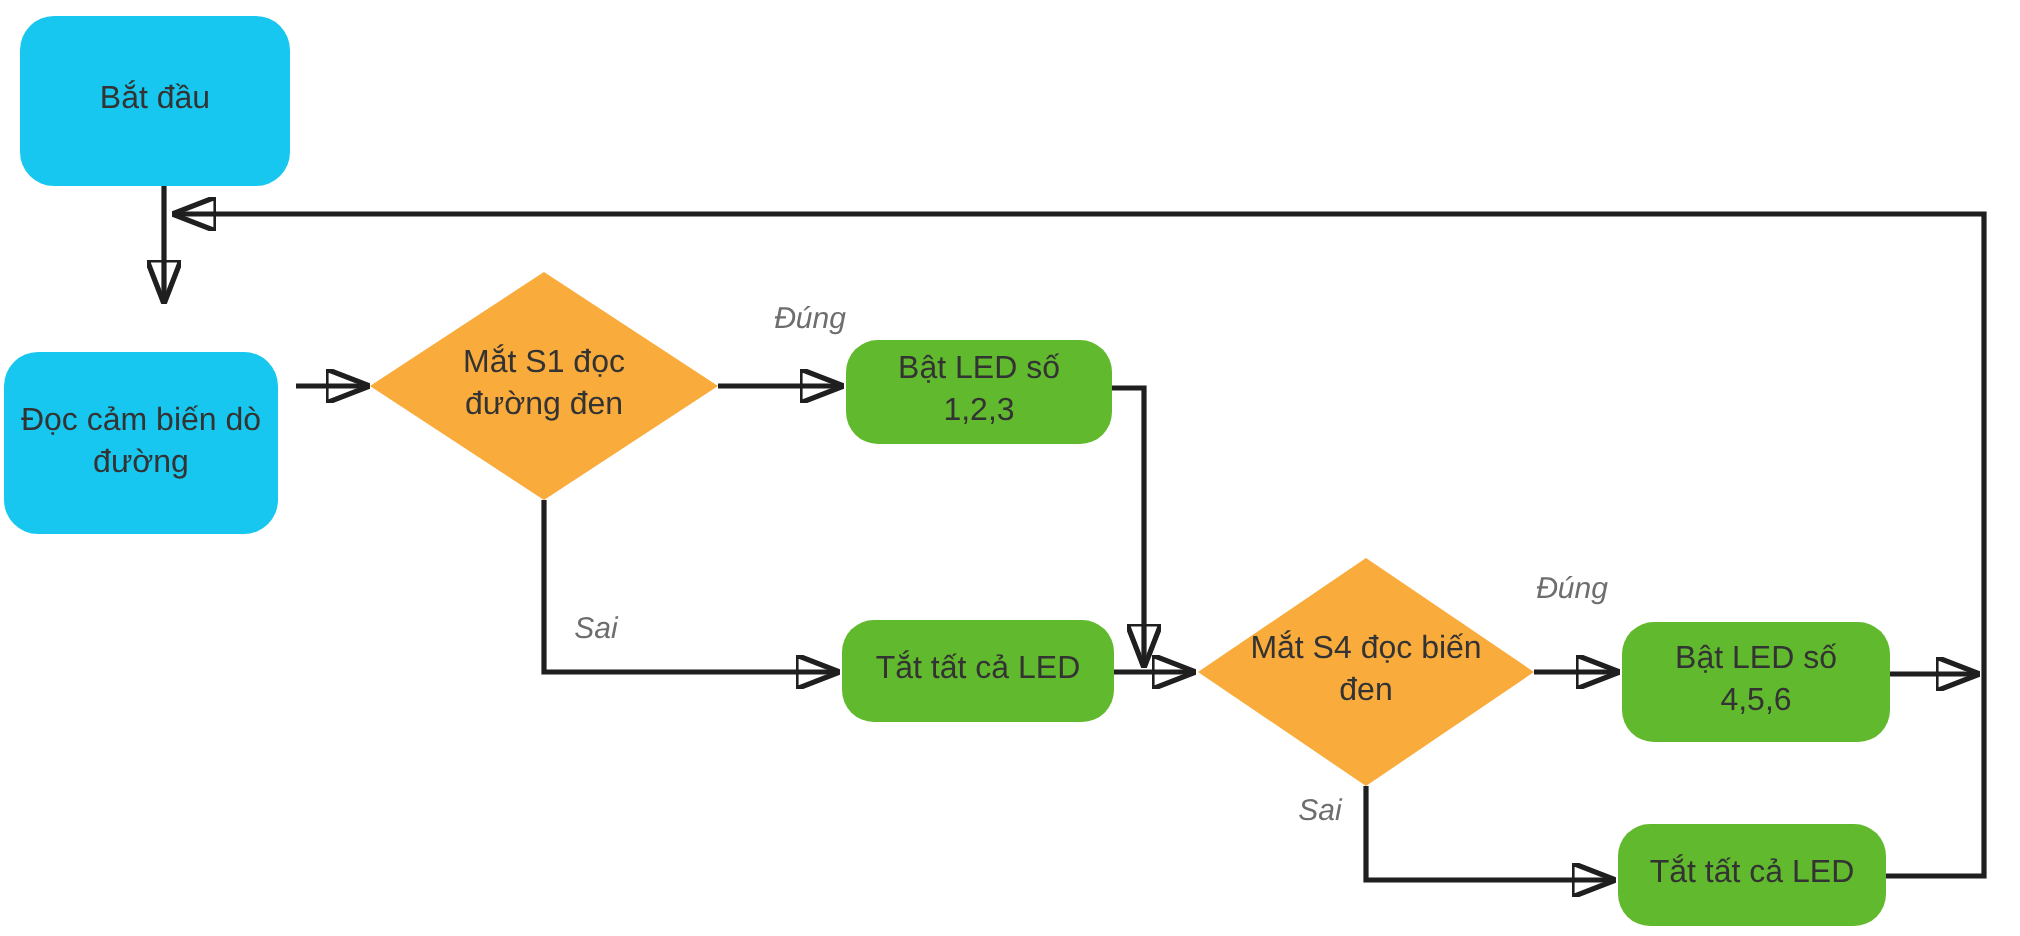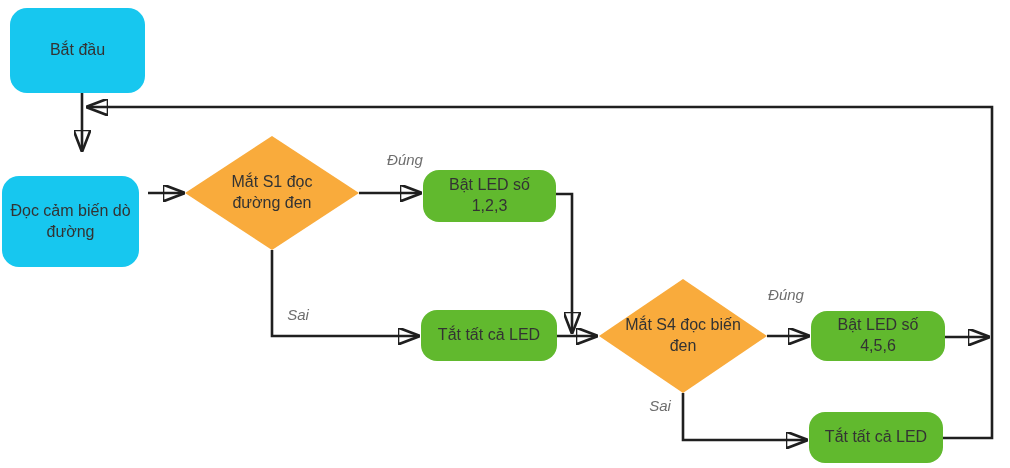--- a/index.html
+++ b/index.html
@@ -74,21 +74,21 @@
   </div>
 
   <div class="node green" style="left:421px;top:310px;width:136px;height:51px;">
     <span class="txt">Tắt tất cả LED</span>
   </div>
 
   <div class="node diamond" style="left:599px;top:279px;width:168px;height:114px;">
     <span class="txt">Mắt S4 đọc biến đen</span>
   </div>
 
-  <div class="node green narrow" style="left:811px;top:311px;width:134px;height:50px;">
+  <div class="node green narrow" style="left:811px;top:311px;width:134px;height:60px;">
     <span class="txt">Bật LED số 4,5,6</span>
   </div>
 
   <div class="node green" style="left:809px;top:412px;width:134px;height:51px;">
     <span class="txt">Tắt tất cả LED</span>
   </div>
 
   <div class="edge-label" style="left:379px;top:151px;width:52px;">Đúng</div>
   <div class="edge-label" style="left:275px;top:306px;width:46px;">Sai</div>
   <div class="edge-label" style="left:760px;top:286px;width:52px;">Đúng</div>

